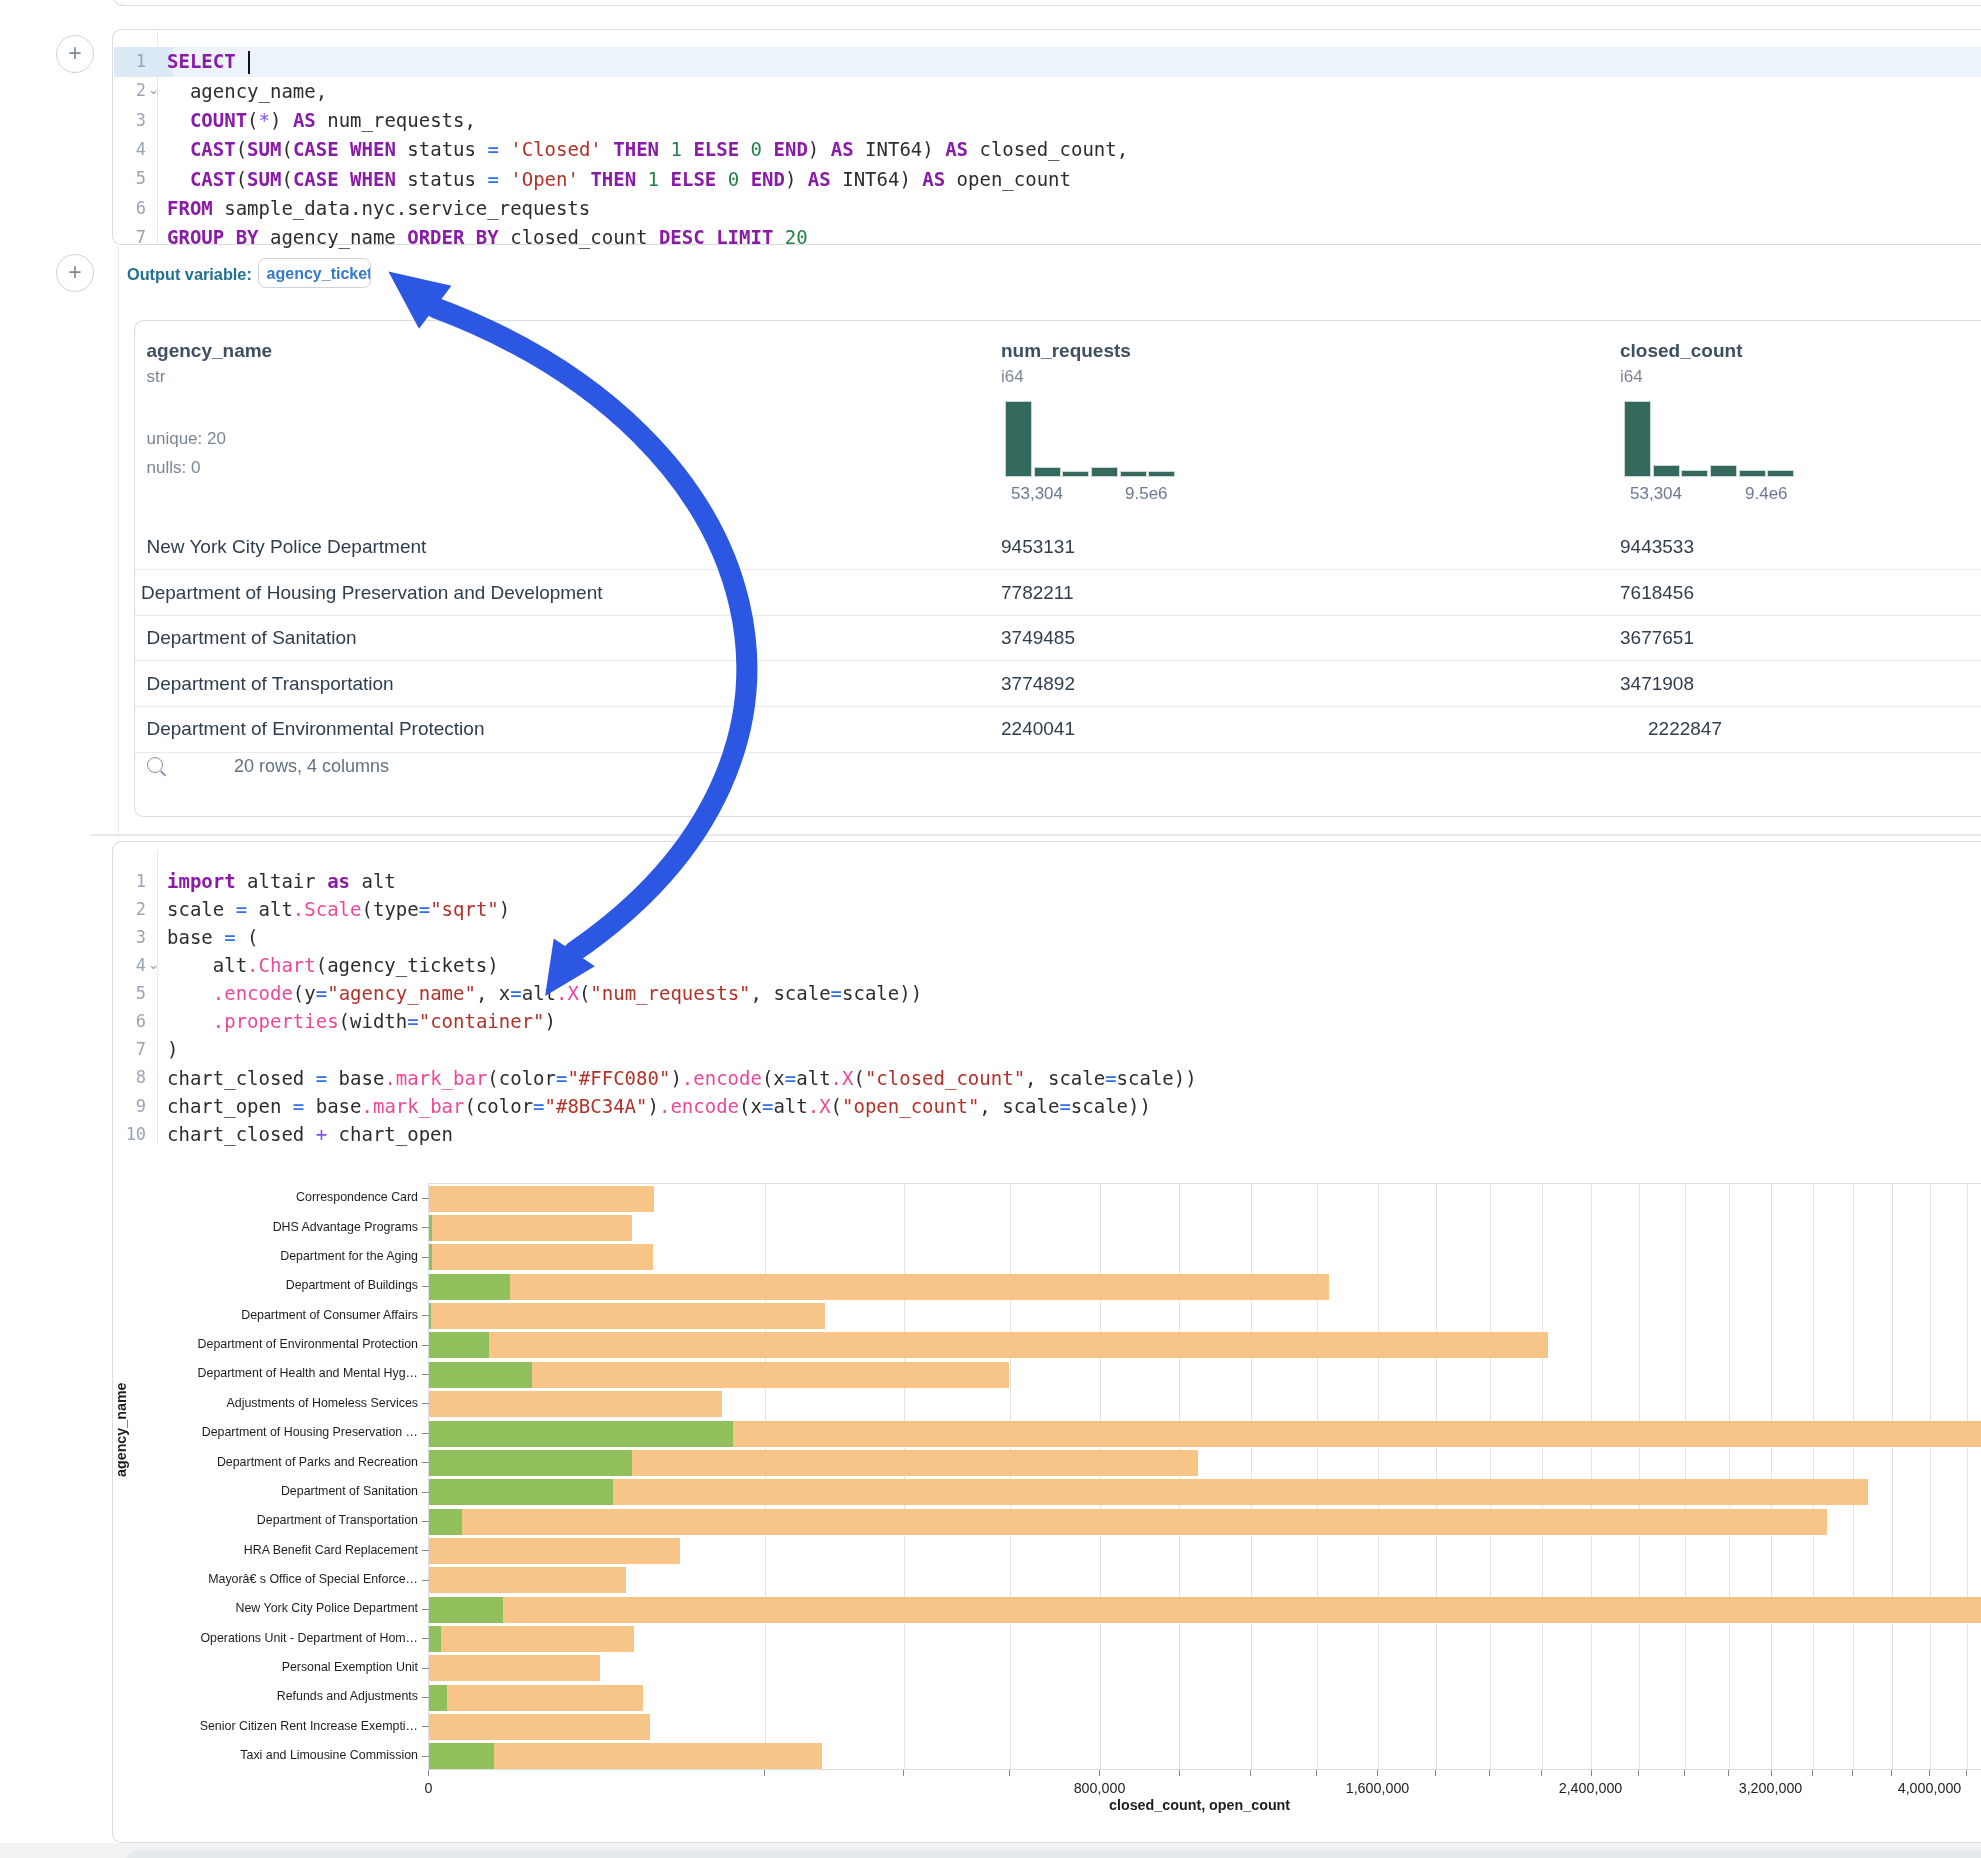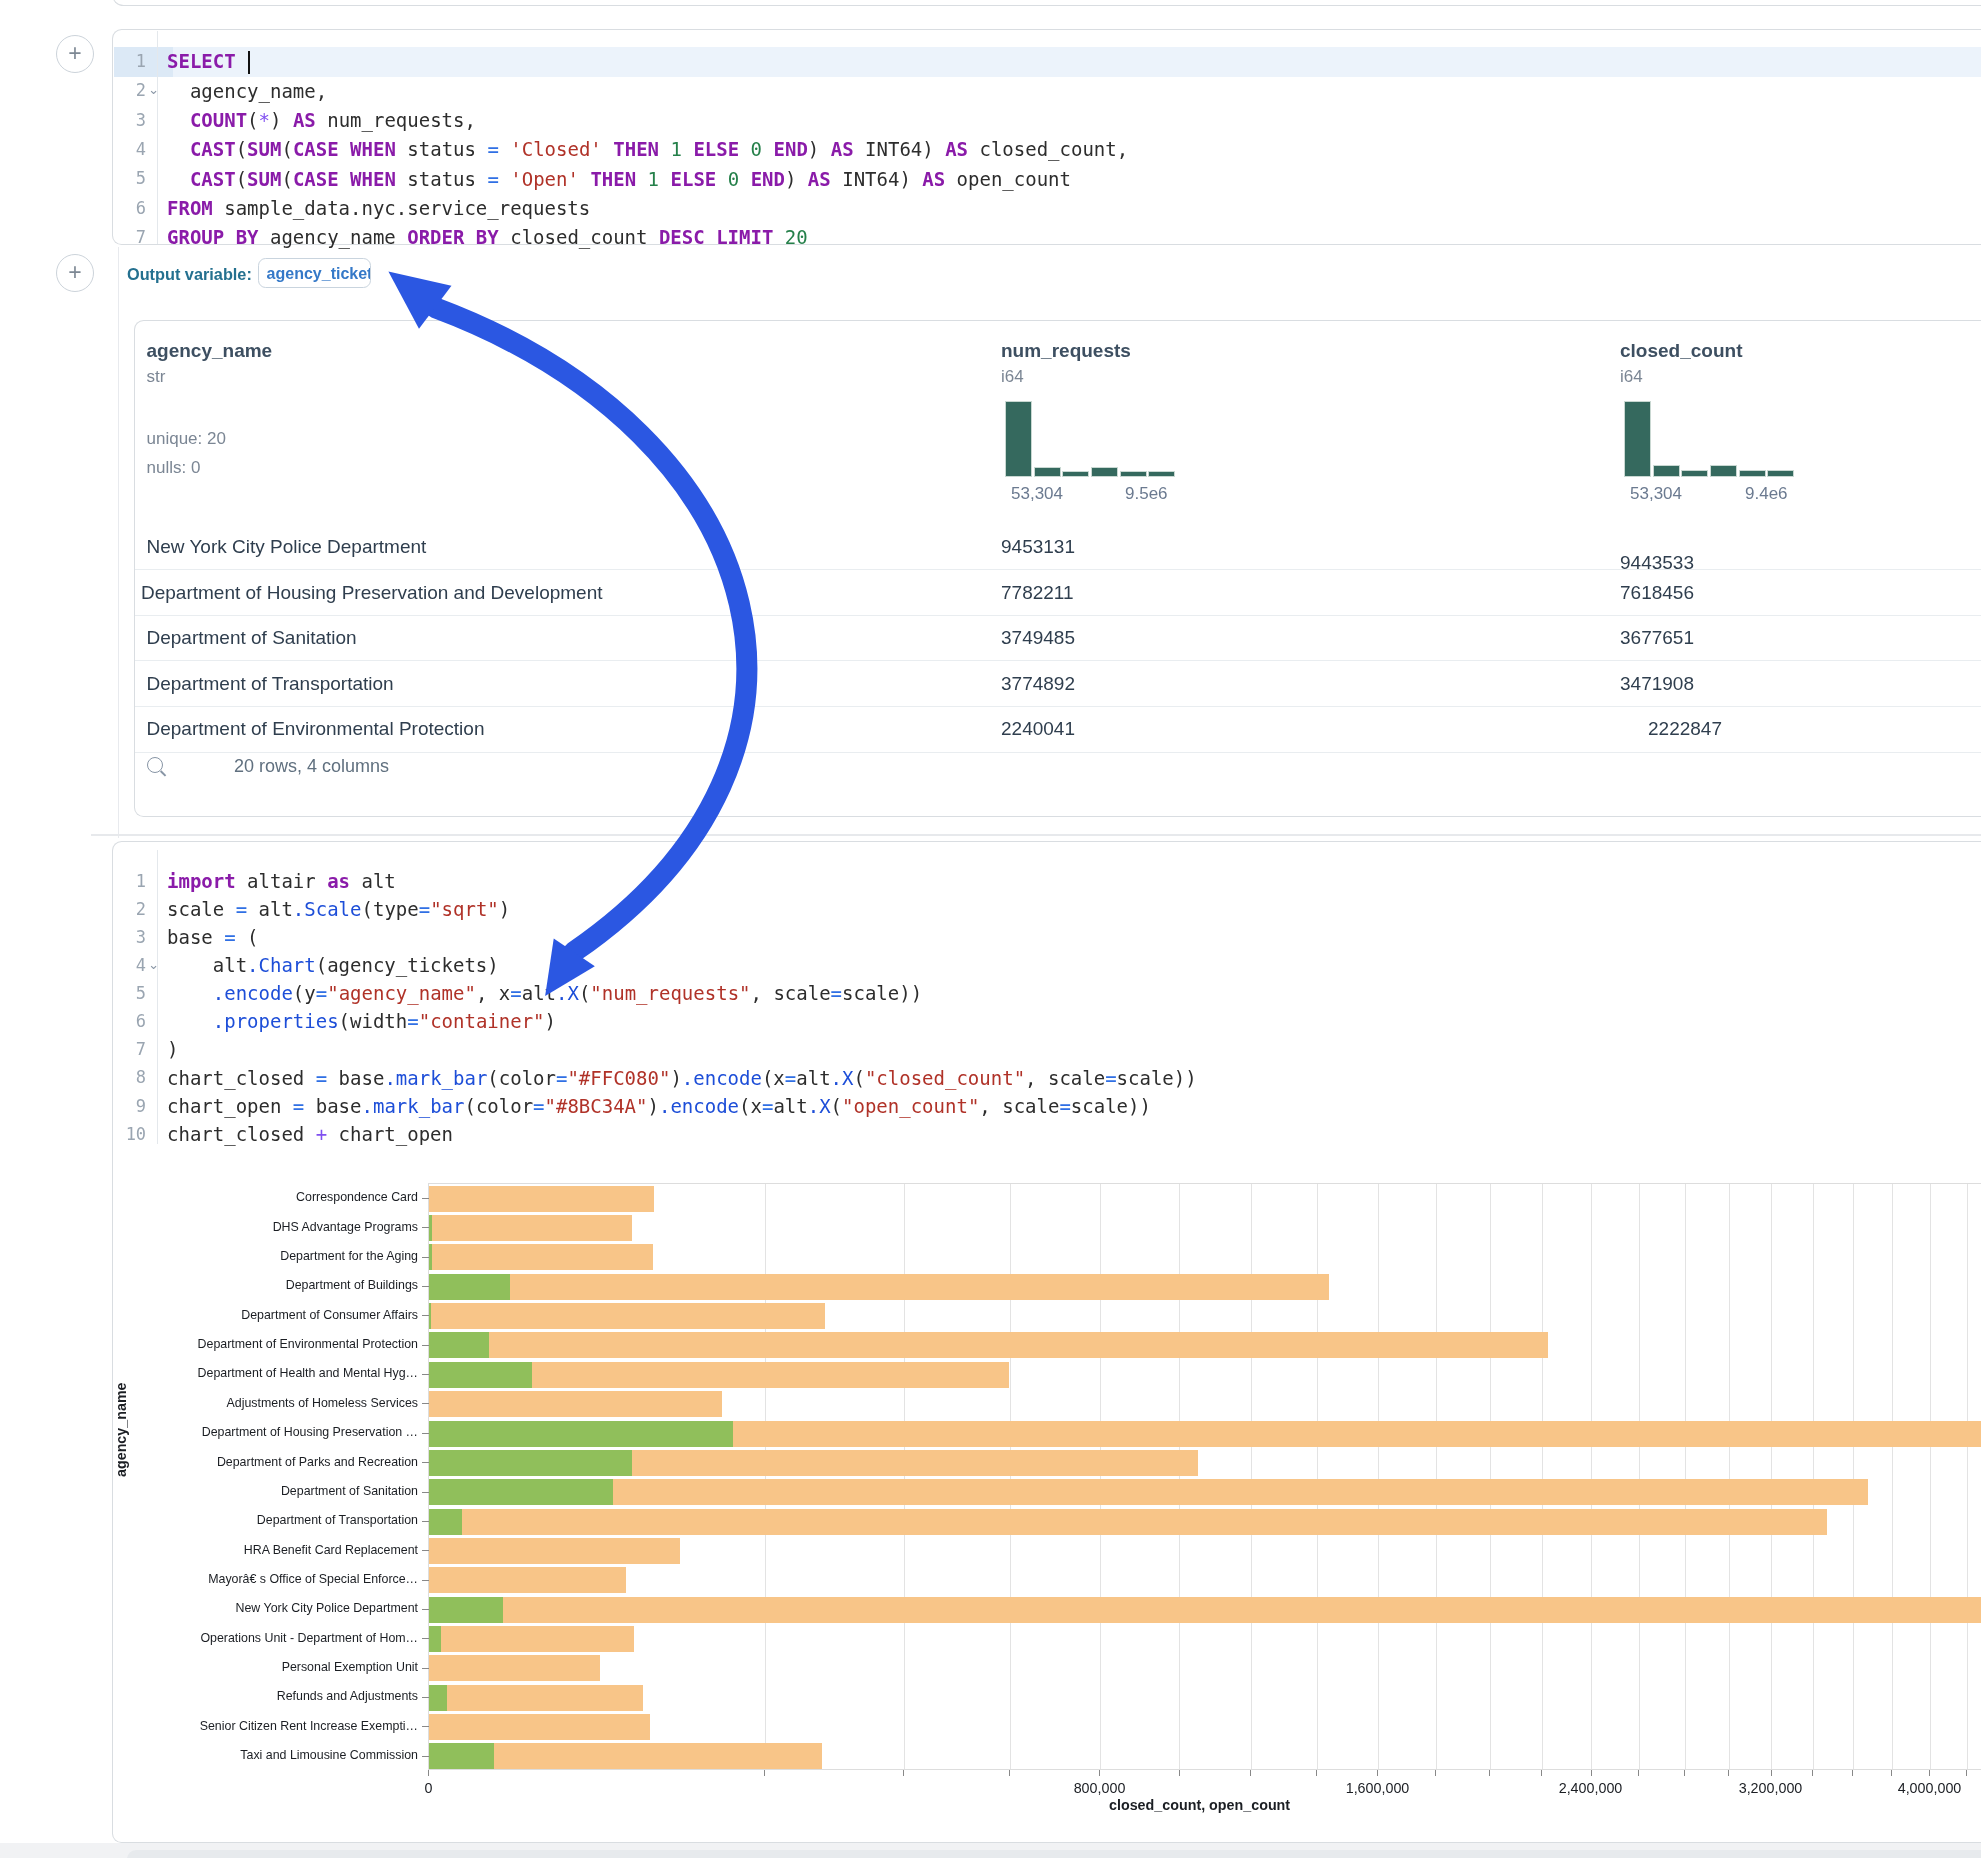--- a/index.html
+++ b/index.html
@@ -11,21 +11,21 @@
   .plus-btn{position:absolute;width:36px;height:36px;border-radius:50%;border:1px solid #ccd3da;
             background:#fff;color:#7d8894;font-size:23px;line-height:34px;text-align:center;}
   .spine{position:absolute;width:1px;background:#e8eaee;}
   
   .code{font-family:"DejaVu Sans Mono", monospace;font-size:19px;white-space:pre;}
   .gutter-num{position:absolute;width:36px;text-align:right;color:#9aa5b1;
               font-family:"DejaVu Sans Mono", monospace;font-size:17px;}
   .fold{position:absolute;color:#8a97a6;font-size:13.4px;}
   .code-line{position:absolute;left:165px;height:29px;line-height:29px;}
   .tok-kw{color:#8a1ba9;font-weight:bold;}
-  .tok-meth{color:#1d4ed8;}
+  .tok-meth{color:#ec4899;}
   .tok-op{color:#2f6fe4;}
   .tok-op2{color:#8050f0;}
   .tok-str{color:#b03228;}
   .tok-num{color:#25804a;}
   .tok-plain{color:#2d2d2d;}
   .caret{display:inline-block;width:1.9px;height:23px;background:#111;vertical-align:middle;
          margin-left:1px;}
   .cur-line-bg{position:absolute;left:1px;right:0;height:30px;background:#ecf3fb;}
   .cur-line-gutter{position:absolute;left:1px;width:59px;height:30px;background:#dce9f6;}
   .gutter-sep{position:absolute;width:1px;background:#e4e8ec;}
@@ -118,21 +118,21 @@
       <div class="hist-bar" style="left: 29px; width: 27px; height: 12.4px;"></div>
       <div class="hist-bar" style="left: 57px; width: 27px; height: 6.7px;"></div>
       <div class="hist-bar" style="left: 86px; width: 27px; height: 12.4px;"></div>
       <div class="hist-bar" style="left: 115px; width: 27px; height: 6.7px;"></div>
       <div class="hist-bar" style="left: 143px; width: 27px; height: 6.7px;"></div>
     </div>
     <div class="hist-lbl" style="left: 1495px; top: 163px;">53,304</div>
     <div class="hist-lbl" style="left: 1610px; top: 163px;">9.4e6</div>
     <div class="trow-text" style="left: 11.5px; top: 215px;">New York City Police Department</div>
     <div class="trow-text" style="left: 866px; top: 215px;">9453131</div>
-    <div class="trow-text" style="left: 1485px; top: 215px; margin-top: 16px;">9443533</div>
+    <div class="trow-text" style="left: 1485px; top: 215px;">9443533</div>
     <div class="row-sep" style="top: 248px;"></div>
     <div class="trow-text" style="left: 6px; top: 261px;">Department of Housing Preservation and Development</div>
     <div class="trow-text" style="left: 866px; top: 261px;">7782211</div>
     <div class="trow-text" style="left: 1485px; top: 261px;">7618456</div>
     <div class="row-sep" style="top: 294px;"></div>
     <div class="trow-text" style="left: 11.5px; top: 306px;">Department of Sanitation</div>
     <div class="trow-text" style="left: 866px; top: 306px;">3749485</div>
     <div class="trow-text" style="left: 1485px; top: 306px;">3677651</div>
     <div class="row-sep" style="top: 339px;"></div>
     <div class="trow-text" style="left: 11.5px; top: 352px;">Department of Transportation</div>

